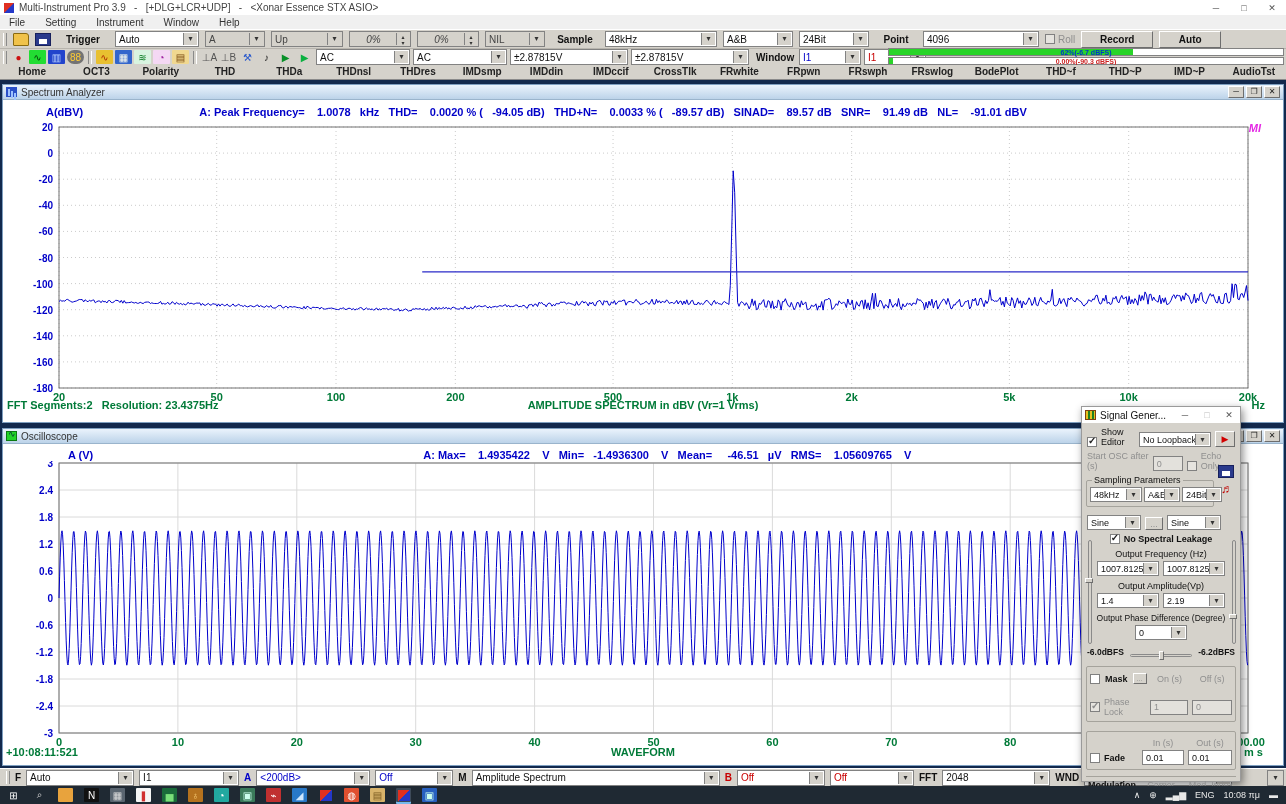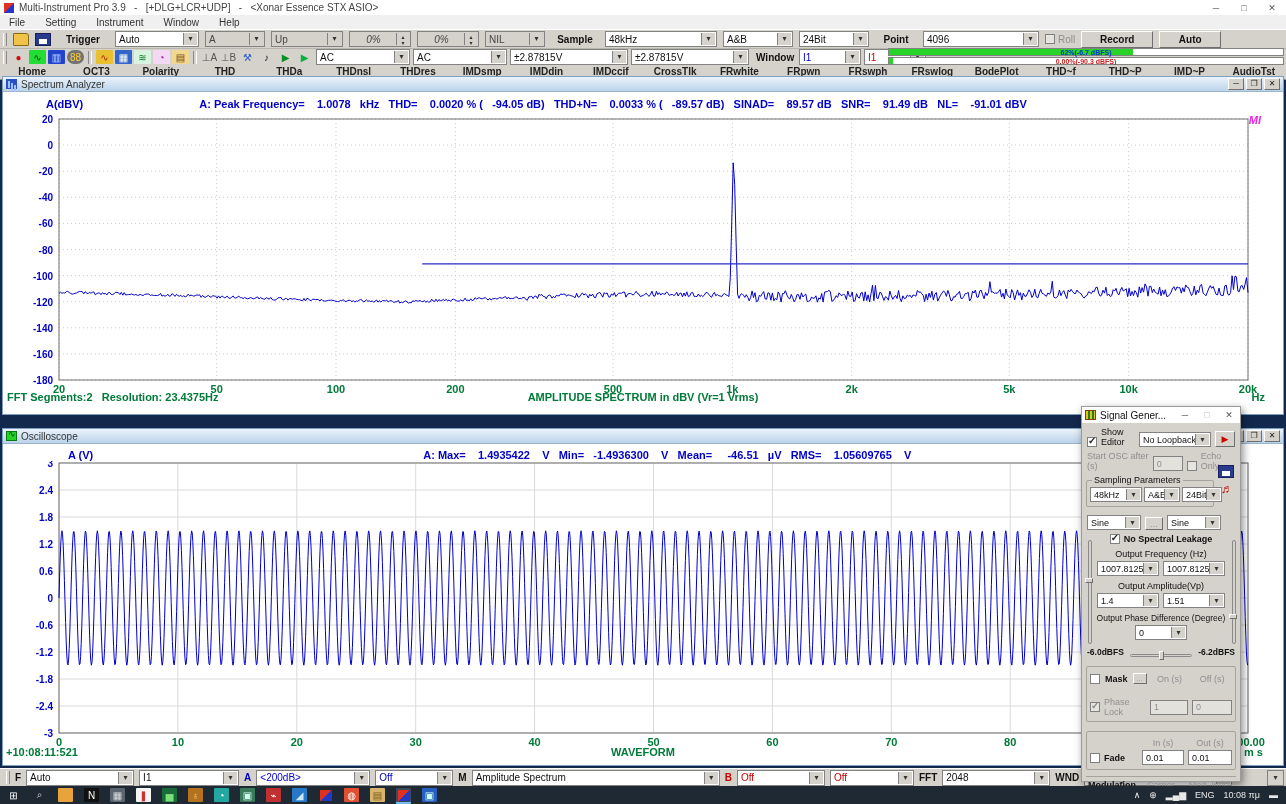--- a/index.html
+++ b/index.html
@@ -221,21 +221,21 @@
     <span class="tab">FRpwn</span>
     <span class="tab">FRswph</span>
     <span class="tab">FRswlog</span>
     <span class="tab">BodePlot</span>
     <span class="tab">THD~f</span>
     <span class="tab">THD~P</span>
     <span class="tab">IMD~P</span>
     <span class="tab">AudioTst</span>
   </div>
 
-<div class="cwin" style="top:76px;height:339px">
+<div class="cwin" style="top:84px;height:339px">
  <div class="ctitle">
   <span class="wico icon-spec"></span>
   <span>Spectrum Analyzer</span>
   <span class="wbtns">
    <span class="wb">─</span>
    <span class="wb">❐</span>
    <span class="wb">✕</span>
   </span>
  </div>
  <div class="ro" style="top:17px;height:16px">
@@ -429,21 +429,21 @@
   <span class="dd" style="width:62px">
         <i>1007.8125</i>
       </span>
  </div>
  <div class="sgc">Output Amplitude(Vp)</div>
  <div class="sgrow" style="justify-content:center;margin-top:2px">
   <span class="dd" style="width:62px">
         <i>1.4</i>
       </span>
   <span class="dd" style="width:62px">
-        <i>1.51</i>
+        <i>2.19</i>
       </span>
  </div>
  <div class="sgc" style="font-size:8.5px">Output Phase Difference (Degree)</div>
  <div class="sgrow" style="justify-content:center;margin-top:2px">
   <span class="dd" style="width:52px">
         <i>0</i>
       </span>
  </div>
  <span class="vsl" style="left:3px">
       <span class="vhandle" style="top:38px"></span>

